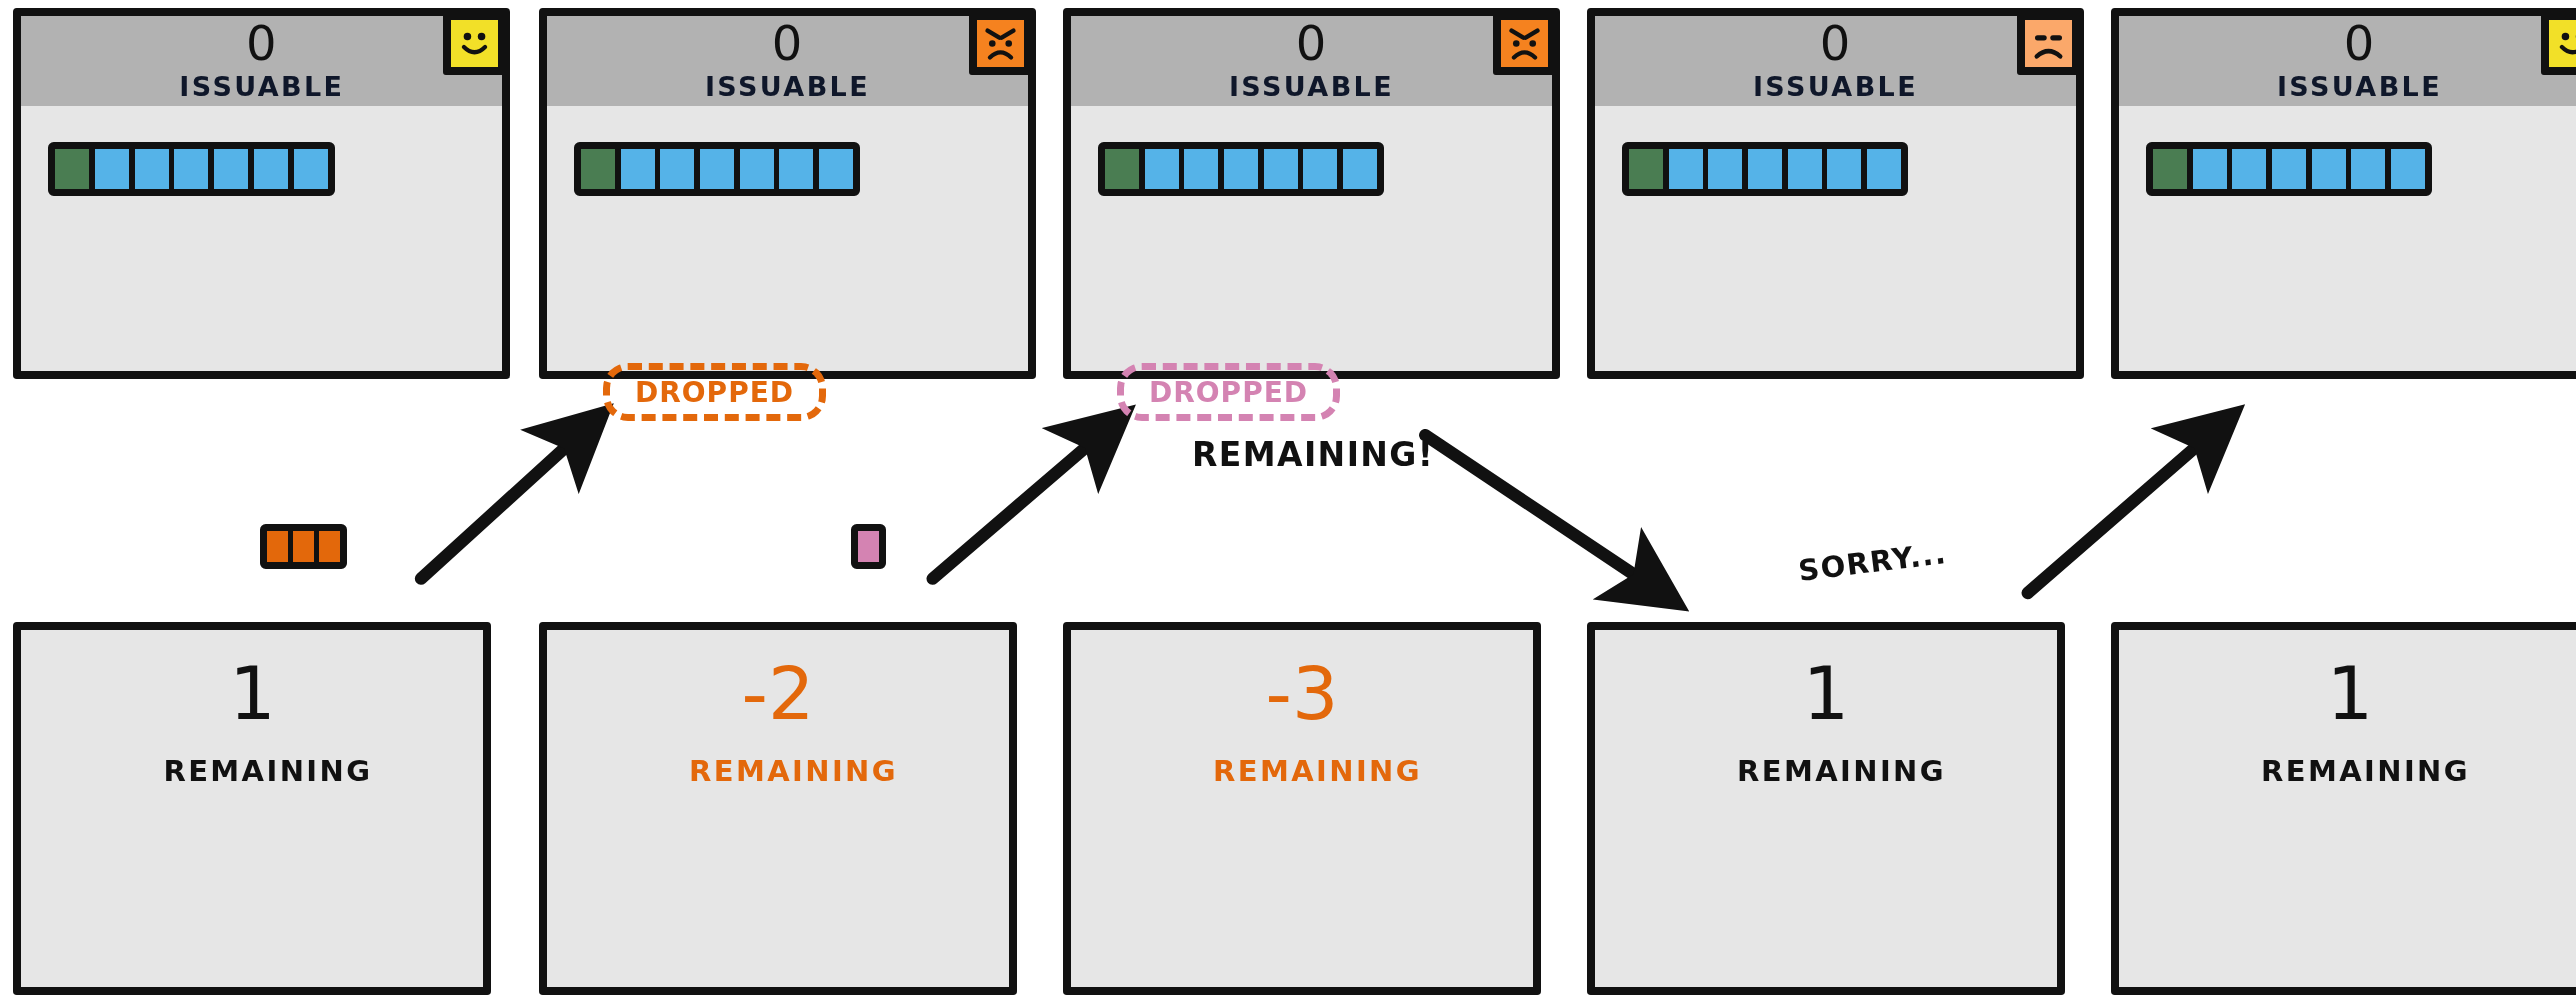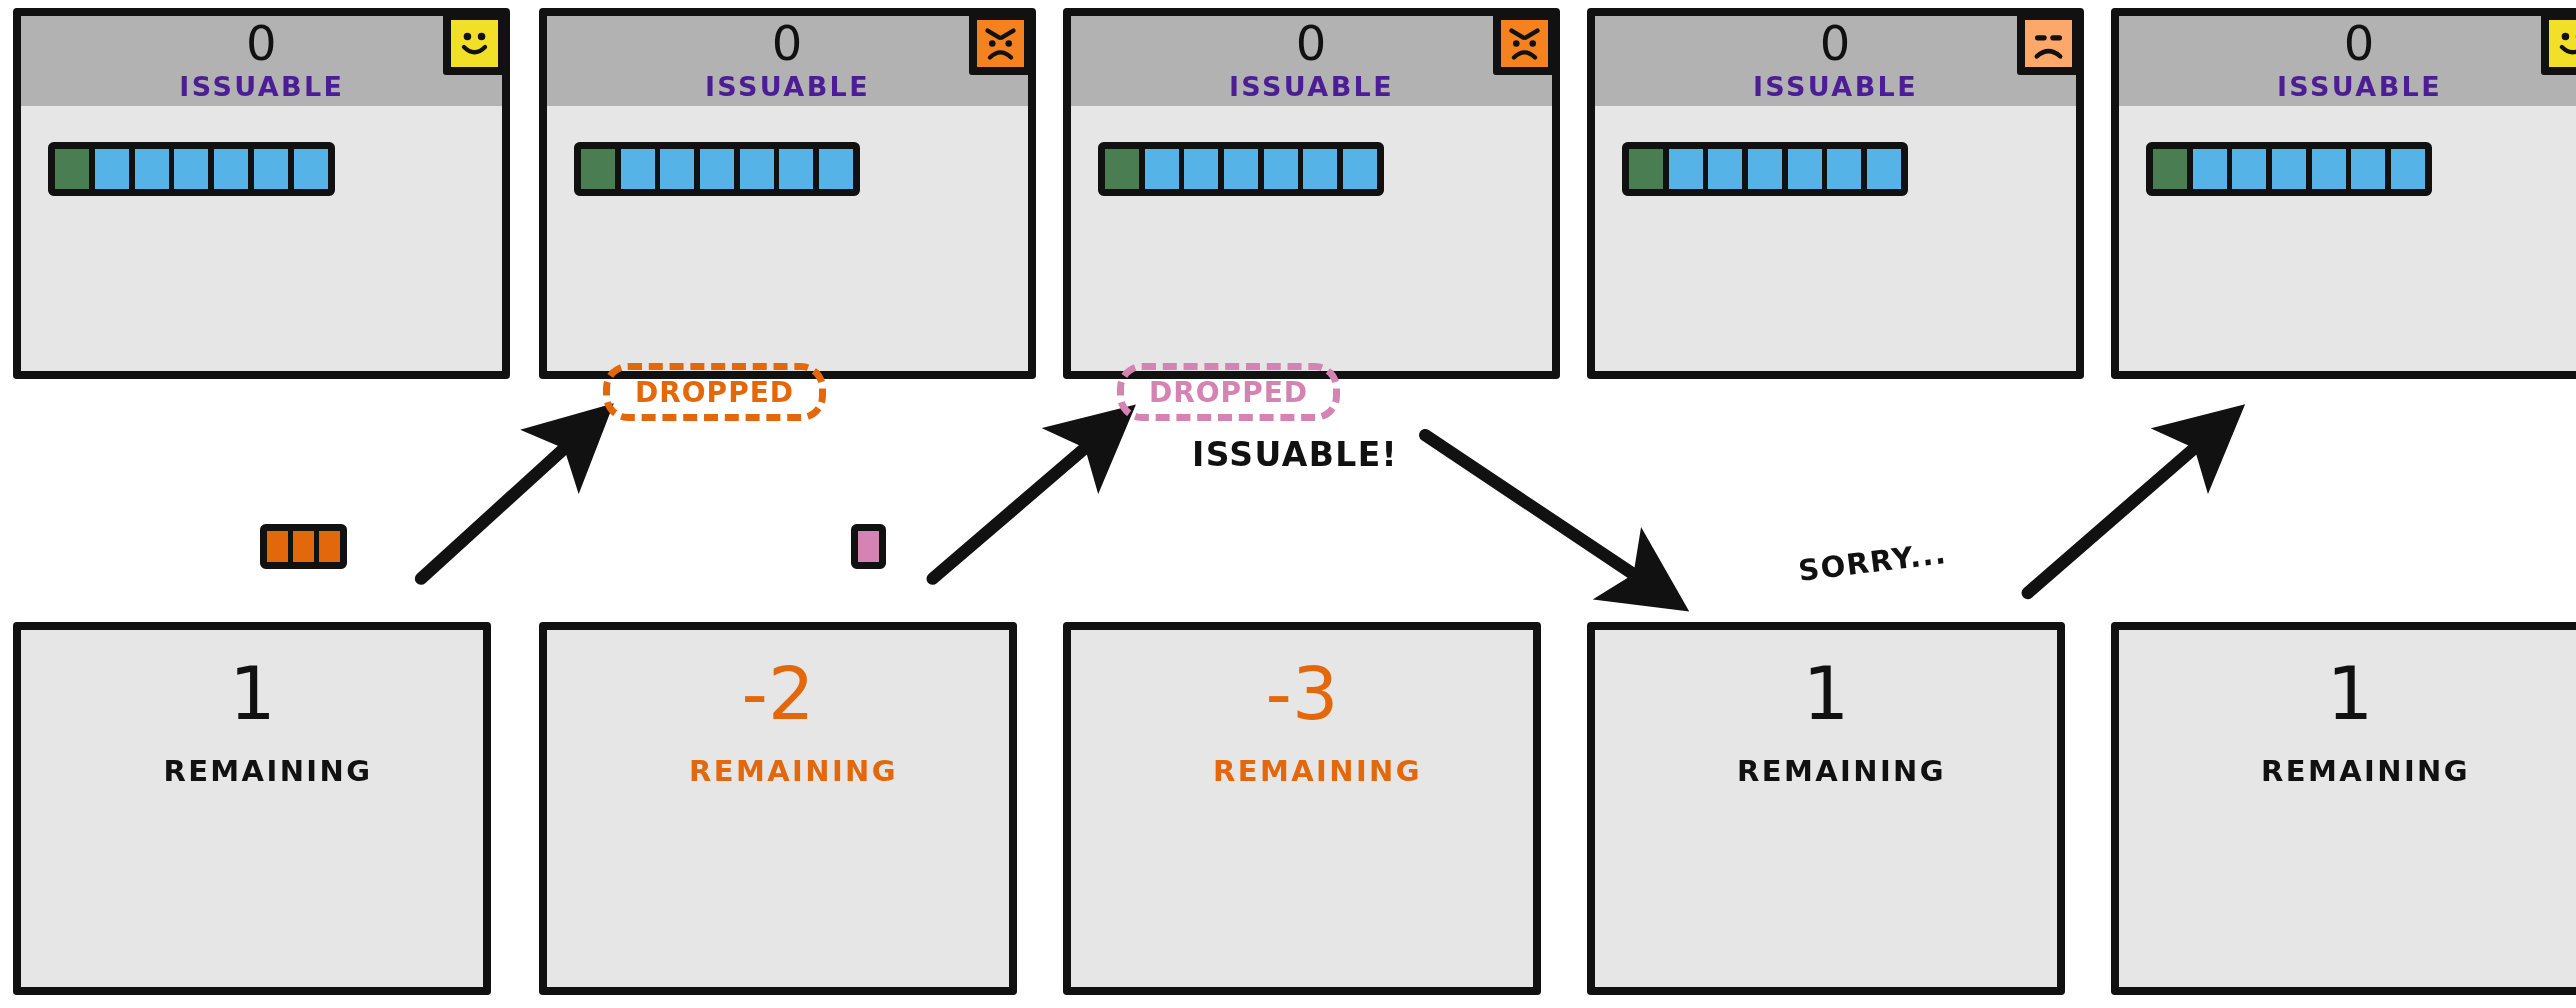--- a/index.html
+++ b/index.html
@@ -3,21 +3,21 @@
 <meta charset="utf-8">
 <style>
   html,body{margin:0;padding:0;background:#ffffff;}
   body{font-family:"DejaVu Sans", sans-serif;}
   #stage{position:relative;width:2576px;height:1008px;background:#ffffff;overflow:hidden;}
 
   
   .card-top{position:absolute;box-sizing:border-box;border:8.6px solid #111111;border-radius:3.8px;background:#e6e6e6;overflow:hidden;}
   .card-head{position:relative;height:99px;background:#b2b2b2;}
   .card-count{position:absolute;left:0;right:0;top:3.8px;text-align:center;font-family:"DejaVu Sans", sans-serif;font-size:48px;font-weight:400;color:#111;letter-spacing:1px;line-height:1;}
-  .card-label{position:absolute;left:0;right:0;top:55px;text-align:center;font-family:"DejaVu Sans", sans-serif;font-size:27px;font-weight:700;color:#4c1d95;letter-spacing:2.4px;}
+  .card-label{position:absolute;left:0;right:0;top:55px;text-align:center;font-family:"DejaVu Sans", sans-serif;font-size:27px;font-weight:700;color:#0f172a;letter-spacing:2.4px;}
   .head-wave{position:absolute;left:0;right:0;bottom:-1px;height:9.6px;background:#e6e6e6;}
   .face-badge{position:absolute;top:-3.8px;right:-3.8px;width:63px;height:63px;border:8.6px solid #111;border-radius:2.9px;box-sizing:border-box;}
   .face-badge svg{display:block;width:100%;height:100%;}
 
   
   .segbar{position:absolute;left:27px;top:126px;display:flex;border:7.7px solid #111;border-radius:5.7px;background:#111;box-sizing:border-box;padding:0;gap:5.7px;}
   .segbar .seg{width:34px;height:40px;}
 
   
   .card-bot{position:absolute;box-sizing:border-box;border:8.6px solid #111111;border-radius:3.8px;background:#e6e6e6;}
@@ -186,21 +186,21 @@
   </div>
 
   <div class="mini-bar" style="left:851px;top:524px;">
     <div class="seg" style="background:#d483b2;"></div>
   </div>
 
   <div class="dropped" style="left:603px;top:363px;color:#e3680b;border:7.7px dashed #e3680b;">DROPPED</div>
 
   <div class="dropped" style="left:1117px;top:363px;color:#d483b2;border:7.7px dashed #d483b2;">DROPPED</div>
 
-  <div class="note" style="left:1192px;top:435px;">ISSUABLE!</div>
+  <div class="note" style="left:1192px;top:435px;">REMAINING!</div>
 
   <div class="note" style="left:1798px;top:545px;font-size:29px;transform:rotate(-7deg);">SORRY...</div>
 
   <div class="card-bot" style="left:13.4px;top:622px;width:478px;height:373px;">
     <div class="bot-num" style="color:#111111;">1</div>
     <div class="bot-lab" style="color:#111111;">REMAINING</div>
   </div>
 
   <div class="card-bot" style="left:539px;top:622px;width:478px;height:373px;">
     <div class="bot-num" style="color:#e3680b;">-2</div>

